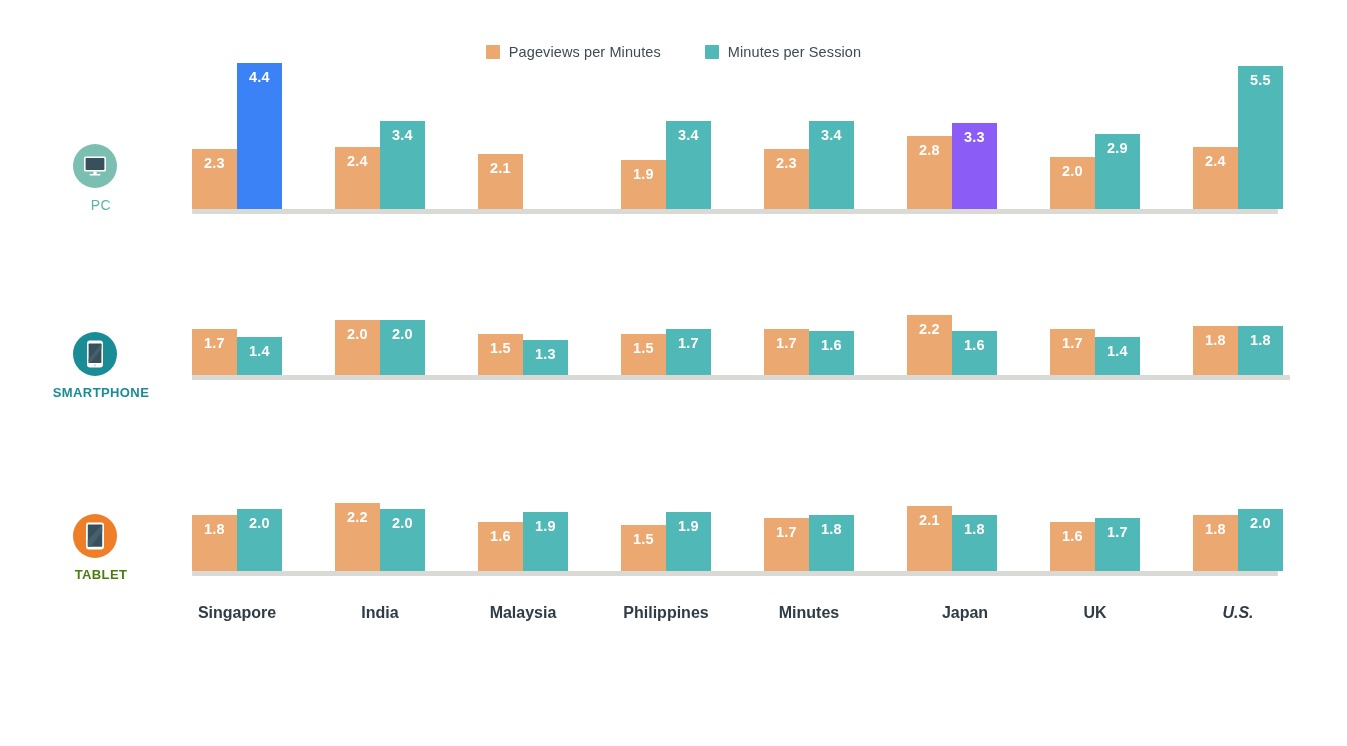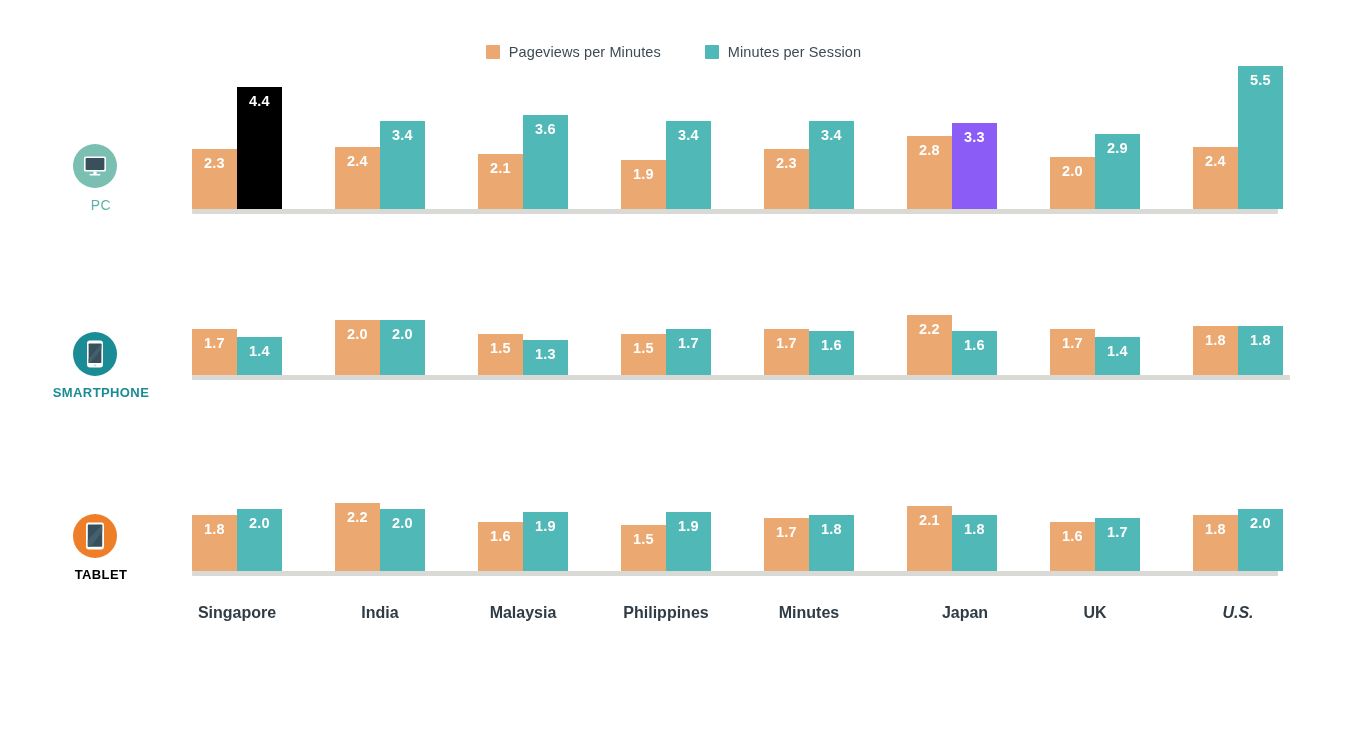--- a/index.html
+++ b/index.html
@@ -183,38 +183,35 @@
       </span>
     </div>
     <div class="device-name pc" style="color: rgb(91, 179, 166);">PC</div>
   </div>
   <div class="plot">
     <div class="groups">
         <div class="group" style="left: 0px;">
           <div class="bar" style="height: 60px; background: rgb(236, 168, 113);">
             <span class="bar-val">2.3</span>
           </div>
-          <div class="bar" style="height: 122px; background: #000000;">
+          <div class="bar" style="height: 146px; background: #3b82f6;">
             <span class="bar-val">4.4</span>
           </div>
         </div>
         <div class="group" style="left: 143px;">
           <div class="bar" style="height: 62px; background: rgb(236, 168, 113);">
             <span class="bar-val">2.4</span>
           </div>
           <div class="bar" style="height: 88px; background: rgb(80, 184, 182);">
             <span class="bar-val">3.4</span>
           </div>
         </div>
         <div class="group" style="left: 286px;">
           <div class="bar" style="height: 55px; background: rgb(236, 168, 113);">
             <span class="bar-val">2.1</span>
-          </div>
-          <div class="bar" style="height: 94px; background: rgb(80, 184, 182);">
-            <span class="bar-val">3.6</span>
           </div>
         </div>
         <div class="group" style="left: 429px;">
           <div class="bar" style="height: 49px; background: rgb(236, 168, 113);">
             <span class="bar-val">1.9</span>
           </div>
           <div class="bar" style="height: 88px; background: rgb(80, 184, 182);">
             <span class="bar-val">3.4</span>
           </div>
         </div>
@@ -344,21 +341,21 @@
   <div class="device-cell">
     <div class="device-badge" style="background: rgb(238, 126, 40);">
       <span>
         <svg width="20" height="28" viewBox="0 0 20 28" aria-hidden="true">
           <rect x="1" y="0.5" width="18" height="27" rx="2.4" fill="#ffffff"></rect>
           <rect x="2.8" y="2.6" width="14.4" height="22.2" rx="0.8" fill="#37505c"></rect>
           <polygon points="17.2,2.6 17.2,9.5 5.6,24.8 2.8,24.8 2.8,18" fill="#44606e"></polygon>
         </svg>
       </span>
     </div>
-    <div class="device-name" style="color: #000000;">TABLET</div>
+    <div class="device-name" style="color: #4d7c0f;">TABLET</div>
   </div>
   <div class="plot">
     <div class="groups">
         <div class="group" style="left: 0px;">
           <div class="bar" style="height: 56px; background: rgb(236, 168, 113);">
             <span class="bar-val">1.8</span>
           </div>
           <div class="bar" style="height: 62px; background: rgb(80, 184, 182);">
             <span class="bar-val">2.0</span>
           </div>

